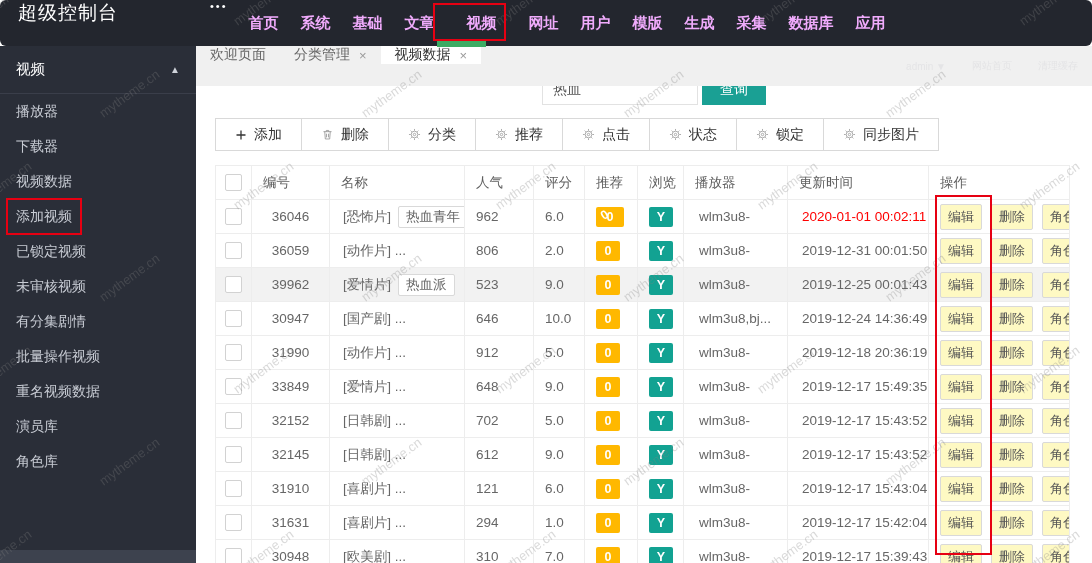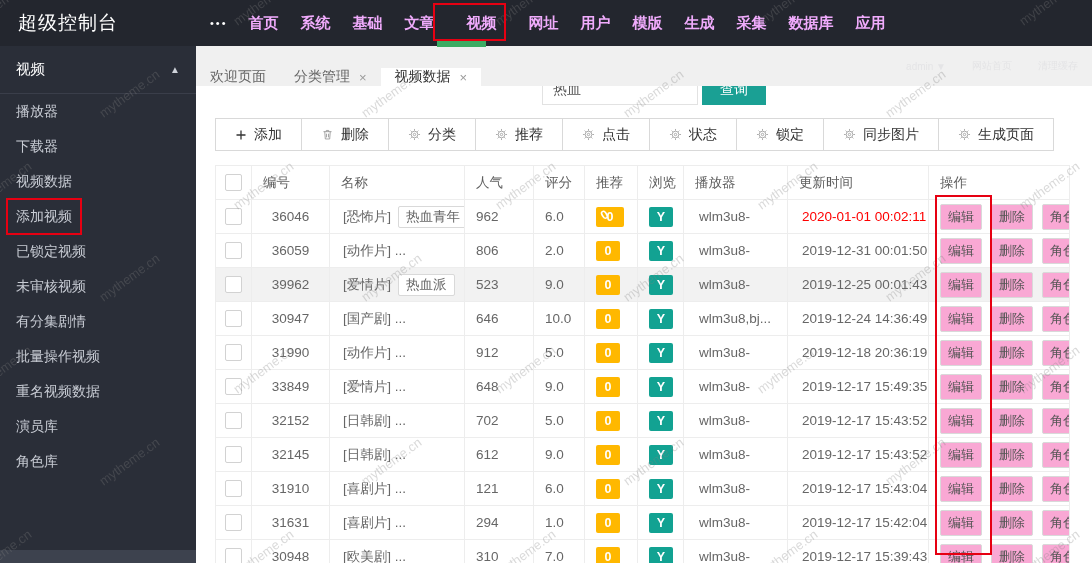--- a/index.html
+++ b/index.html
@@ -1,20 +1,20 @@
 <!DOCTYPE html>
 <html><head>
 <meta charset="utf-8">
 <style>
   html,body{margin:0;padding:0;}
   body{width:1092px;height:563px;overflow:hidden;font-family:"Liberation Sans","DejaVu Sans",sans-serif;background:#fff;}
   .page{position:relative;width:1092px;height:563px;overflow:hidden;background:#fff;}
 
   
-  .topbar{position:absolute;left:0;top:0;width:100%;height:46px;background:#23262e;display:flex;align-items:center;z-index:30;}
+  .topbar{position:absolute;left:0;top:0;width:100%;height:46px;background:#23262e;display:flex;z-index:30;border-radius:6px;}
   .brand{width:178px;padding-left:18px;color:#fff;font-size:19px;letter-spacing:1px;white-space:nowrap;}
   .dots{color:#fff;font-size:11px;letter-spacing:2px;margin:0 10px 0 14px;cursor:pointer;}
   .nav{display:flex;list-style:none;margin:0;padding:0;}
   .nav li{padding:0 11px;color:#f0abfc;font-size:15px;font-weight:bold;line-height:46px;cursor:pointer;white-space:nowrap;}
   .nav li.active{margin:0 10px;}
 
   
   .sidebar{position:absolute;left:0;top:46px;width:196px;bottom:0;background:#2a2e38;z-index:20;}
   .side-header{height:47px;padding:0 16px;color:#fff;font-size:14.5px;border-bottom:1px solid #3a3e4a;display:flex;justify-content:space-between;align-items:center;cursor:pointer;}
   .side-header .caret{font-size:10px;color:#cfd3da;}
@@ -48,21 +48,21 @@
   .grid tr.hl td{background:#f2f2f2;}
   .grid td.red{color:#fe0000;}
   .cb-cell{padding:0 !important;text-align:center !important;}
   .cb{display:inline-block;width:15px;height:15px;border:1px solid #d2d2d2;border-radius:2px;background:#fff;vertical-align:middle;cursor:pointer;}
   .nbox{display:inline-block;border:1px solid #d9d9d9;border-radius:2px;padding:2px 7px;margin-left:7px;background:#fff;line-height:16px;}
   .badge{display:inline-block;min-width:12px;padding:3px 6px;border-radius:2px;color:#fff;font-size:12.5px;font-weight:bold;text-align:center;line-height:14px;}
   .badge.rec{background:#ffb800;}
   .badge.views{background:#12a292;}
   .badge.overlap{position:relative;width:16px;}
   .badge.overlap .z2{position:absolute;left:5px;top:1px;transform:rotate(-32deg);}
-  .abtn{display:inline-block;border:1px solid #d9d9d9;border-radius:2px;padding:3px 7px;font-size:13px;color:#555;background:#f9a8d4;margin-right:9px;cursor:pointer;}
+  .abtn{display:inline-block;border:1px solid #d9d9d9;border-radius:2px;padding:3px 7px;font-size:13px;color:#555;background:#fef9c3;margin-right:9px;cursor:pointer;}
 
   
   .greenbar{position:absolute;left:437px;top:41px;width:49px;height:6px;background:#3cab63;z-index:35;}
   .redbox{position:absolute;border:2px solid #e60012;z-index:40;pointer-events:none;}
   #rb-nav{left:433px;top:3px;width:69px;height:34px;}
   #rb-side{left:6px;top:198px;width:72px;height:33px;}
   #rb-edit{left:935px;top:195px;width:53px;height:356px;}
   .wm-layer{position:absolute;left:0;top:0;width:100%;height:100%;z-index:38;pointer-events:none;overflow:hidden;}
   .wm{position:absolute;font-size:13px;color:rgba(130,130,130,.30);transform:rotate(-36deg);white-space:nowrap;}
 </style>
@@ -198,32 +198,20 @@
           <span class="ticon">
             <svg viewBox="0 0 16 16" width="13" height="13">
               <g stroke="#9a9a9a" fill="none">
                 <circle cx="8" cy="8" r="4.1"></circle>
                 <circle cx="8" cy="8" r="1.5"></circle>
                 <path d="M8 1.2v2.1M8 12.7v2.1M1.2 8h2.1M12.7 8h2.1M3.2 3.2l1.5 1.5M11.3 11.3l1.5 1.5M12.8 3.2l-1.5 1.5M4.7 11.3l-1.5 1.5"></path>
               </g>
             </svg>
           </span>
           <span>同步图片</span>
-        </button>
-        <button class="tbtn">
-          <span class="ticon">
-            <svg viewBox="0 0 16 16" width="13" height="13">
-              <g stroke="#9a9a9a" fill="none">
-                <circle cx="8" cy="8" r="4.1"></circle>
-                <circle cx="8" cy="8" r="1.5"></circle>
-                <path d="M8 1.2v2.1M8 12.7v2.1M1.2 8h2.1M12.7 8h2.1M3.2 3.2l1.5 1.5M11.3 11.3l1.5 1.5M12.8 3.2l-1.5 1.5M4.7 11.3l-1.5 1.5"></path>
-              </g>
-            </svg>
-          </span>
-          <span>生成页面</span>
         </button>
       </div>
 
     <table class="grid">
       <colgroup>
         <col style="width:36px">
           <col style="width:78px">
           <col style="width:135px">
           <col style="width:69px">
           <col style="width:51px">
@@ -378,21 +366,21 @@
             <td><span class="badge views">Y</span></td>
             <td class="c-player">wlm3u8-</td>
             <td class="c-upd">2019-12-17 15:39:43</td>
             <td><span class="abtn">编辑</span><span class="abtn">删除</span><span class="abtn">角色</span></td>
           </tr>
         </tbody>
     </table>
   </div>
 
   <div class="tabstrip">
-    <div id="tabs" style="display:flex;align-items:flex-end;margin-top:36px;">
+    <div id="tabs" style="display:flex;align-items:flex-start;">
         <div class="tab">
           <span>欢迎页面</span>
         </div>
         <div class="tab">
           <span>分类管理</span>
           <span class="x">×</span>
         </div>
         <div class="tab active">
           <span>视频数据</span>
           <span class="x">×</span>

